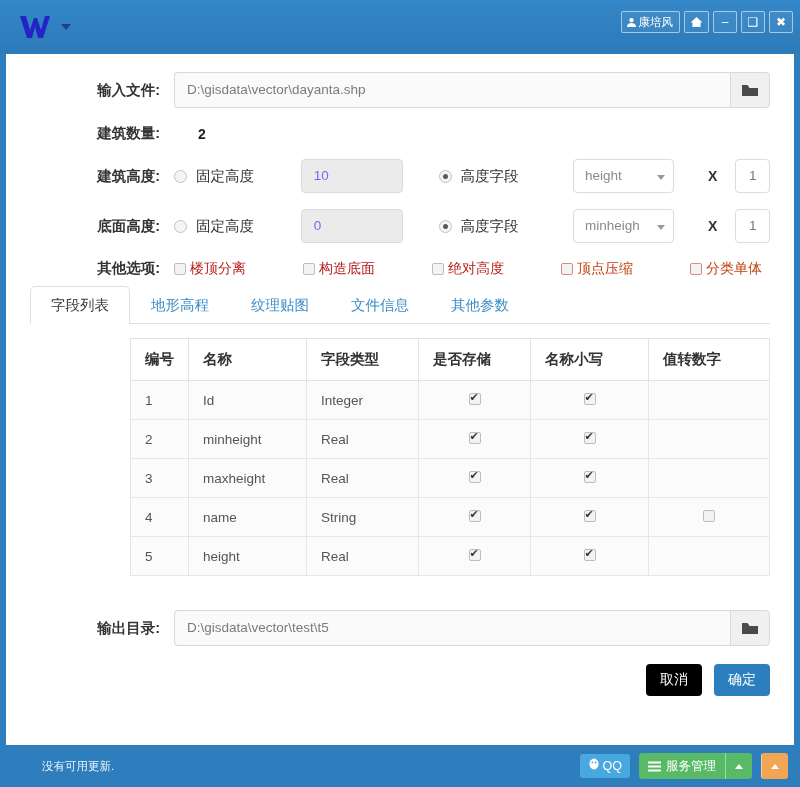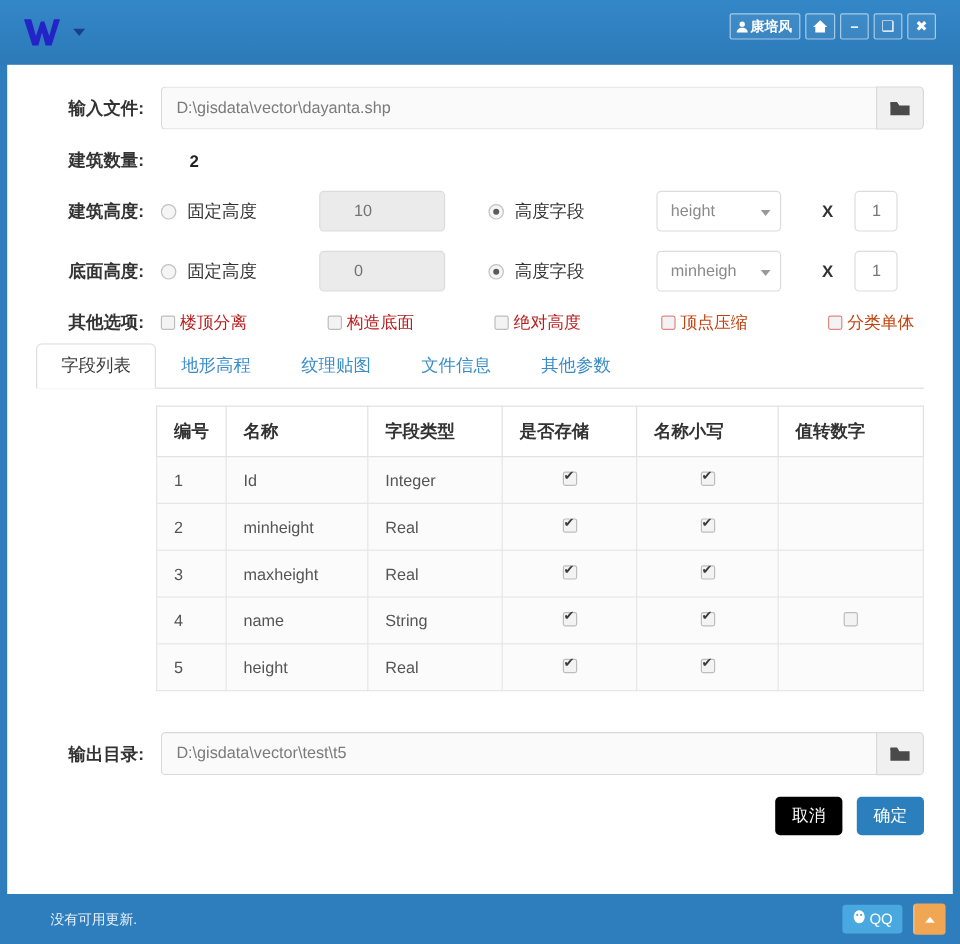--- a/index.html
+++ b/index.html
@@ -50,22 +50,22 @@
     letter-spacing: 0.3px;
   }
   .title-ver {
     font-size: 10.5px; font-weight: bold;
     margin-left: 5px;
   }
   .title-sub {
     font-size: 14px; margin-left: 9px;
   }
   .win-ctrls {
-    position: absolute; right: 20px; top: 11px;
-    display: flex; align-items: flex-start; gap: 4px; font-weight: bold;
+    position: absolute; right: 7px; top: 11px;
+    display: flex; align-items: flex-start; gap: 4px;
   }
   .wc {
     height: 22px; min-width: 24px;
     border: 1px solid rgba(255,255,255,0.55);
     border-radius: 2px;
     color: #fff; font-size: 12px;
     display: flex; align-items: center; justify-content: center;
     padding: 0 5px;
     background: rgba(255,255,255,0.06);
     cursor: pointer;
@@ -80,20 +80,21 @@
     margin: 0 6px;
     padding: 18px 0 0 0;
     position: relative;
     overflow: hidden;
   }
 
   .row {
     display: flex; align-items: center;
     padding: 0 24px;
     margin-bottom: 16px;
+    margin-left: 40px;
   }
   .lbl {
     width: 104px; flex: 0 0 104px;
     text-align: right;
     padding-right: 14px;
     font-size: 14.5px; font-weight: bold;
     color: #333;
     white-space: nowrap;
   }
 
@@ -146,24 +147,24 @@
     left: 3px; top: 3px; width: 5px; height: 5px;
     border-radius: 50%; background: #5a5a5a;
   }
   .radio-lbl { margin-left: 9px; font-size: 14.5px; color: #333; }
 
   .num-input {
     height: 34px; width: 105px;
     border: 1px solid #dcdcdc;
     border-radius: 4px;
     background: #ebebeb;
-    color: #737373;
+    color: #8b5cf6;
     font-size: 13.5px;
     line-height: 32px;
-    padding: 0 28px;
+    padding: 0 12px;
   }
   .sel {
     height: 34px; width: 104px;
     border: 1px solid #dcdcdc;
     border-radius: 4px;
     background: #fff;
     color: #8a8a8a;
     font-size: 13.5px;
     line-height: 32px;
     padding: 0 18px 0 11px;
@@ -553,20 +554,36 @@
         <span>
           <svg width="12" height="13" viewBox="0 0 12 13">
             <ellipse cx="6" cy="6" rx="4.6" ry="5.4" fill="#fff"></ellipse>
             <circle cx="4.4" cy="4.4" r="0.9" fill="#4aa8e0"></circle>
             <circle cx="7.6" cy="4.4" r="0.9" fill="#4aa8e0"></circle>
           </svg>
         </span>
         <span>QQ</span>
       </div>
 
+      <div class="split-btn green">
+        <div class="main">
+          <span class="bars">
+            <svg width="13" height="11" viewBox="0 0 13 11">
+              <rect x="0" y="0.5" width="13" height="2" fill="#fff"></rect>
+              <rect x="0" y="4.5" width="13" height="2" fill="#fff"></rect>
+              <rect x="0" y="8.5" width="13" height="2" fill="#fff"></rect>
+            </svg>
+          </span>
+          <span>服务管理</span>
+        </div>
+        <div class="div"></div>
+        <div class="caret">
+          <span class="up-caret"></span>
+        </div>
+      </div>
 
       <div class="split-btn orange">
         <div class="div"></div>
         <div class="caret">
           <span class="up-caret"></span>
         </div>
       </div>
     </div>
   </div>
 

